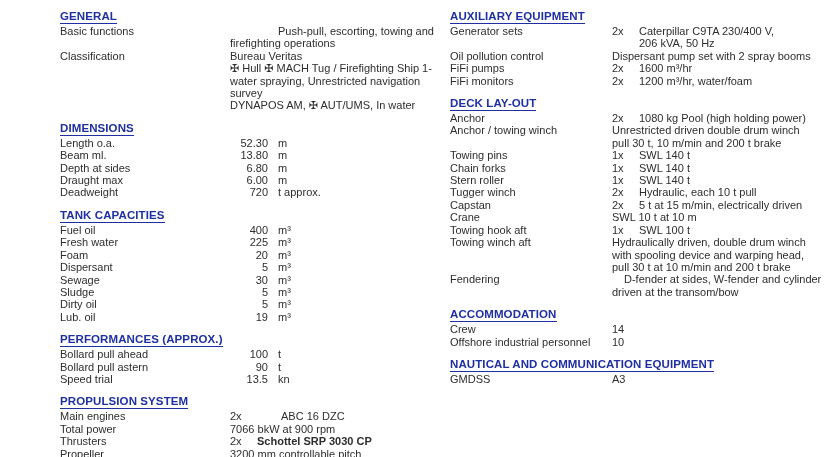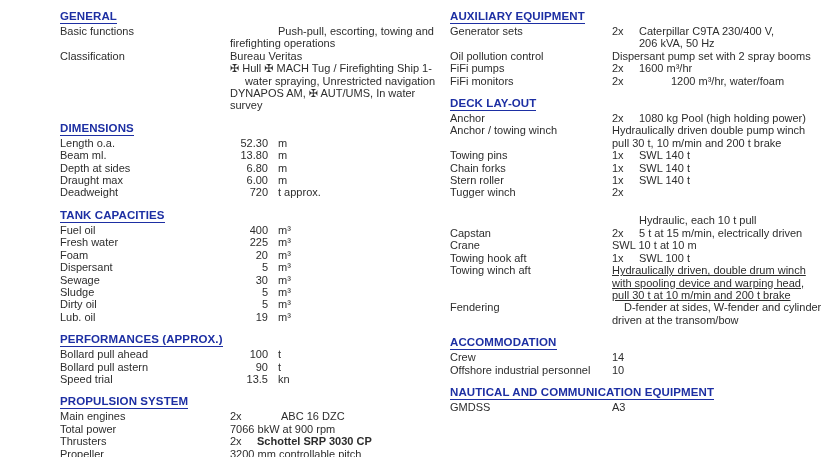--- a/index.html
+++ b/index.html
@@ -79,23 +79,23 @@
               </span>
             </div>
   </div>
 
   <div class="row">
     <div class="label">Classification</div>
     <div class="value">
               <span class="lines" style="display: block;">
                 <span class="line" style="display: block;">Bureau Veritas</span>
                 <span class="line" style="display: block;">✠ Hull ✠ MACH Tug / Firefighting Ship 1-</span>
-                <span class="line" style="display: block; text-align: center;">water spraying, Unrestricted navigation</span>
+                <span class="line" style="display: block;">water spraying, Unrestricted navigation</span>
+                <span class="line" style="display: block;">survey</span>
                 <span class="line" style="display: block;">DYNAPOS AM, ✠ AUT/UMS, In water</span>
-                <span class="line" style="display: block;">survey</span>
               </span>
             </div>
   </div>
 </div>
   </div>
 
   <div class="section">
     <div class="section-title">DIMENSIONS</div>
     <div class="rows">
   <div class="row">
@@ -313,21 +313,21 @@
                 <span class="line" style="display: block;">1600 m³/hr</span>
               </span>
             </div>
   </div>
 
   <div class="row">
     <div class="label">FiFi monitors</div>
     <div class="value">
               <span class="qty">2x</span>
               <span class="lines" style="display: block;">
-                <span class="line" style="display: block; margin-left: 32px;">1200 m³/hr, water/foam</span>
+                <span class="line" style="display: block;">1200 m³/hr, water/foam</span>
               </span>
             </div>
   </div>
 </div>
   </div>
 
   <div class="section">
     <div class="section-title">DECK LAY-OUT</div>
     <div class="rows">
   <div class="row">
@@ -337,21 +337,21 @@
               <span class="lines" style="display: block;">
                 <span class="line" style="display: block;">1080 kg Pool (high holding power)</span>
               </span>
             </div>
   </div>
 
   <div class="row">
     <div class="label">Anchor / towing winch</div>
     <div class="value">
               <span class="lines" style="display: block;">
-                <span class="line" style="display: block;">Hydraulically driven double pump winch</span>
+                <span class="line" style="display: block;">Unrestricted driven double drum winch</span>
                 <span class="line" style="display: block;">pull 30 t, 10 m/min and 200 t brake</span>
               </span>
             </div>
   </div>
 
   <div class="row">
     <div class="label">Towing pins</div>
     <div class="value">
               <span class="qty">1x</span>
               <span class="lines" style="display: block;">
@@ -377,21 +377,21 @@
               <span class="lines" style="display: block;">
                 <span class="line" style="display: block;">SWL 140 t</span>
               </span>
             </div>
   </div>
 
   <div class="row">
     <div class="label">Tugger winch</div>
     <div class="value">
               <span class="qty">2x</span>
-              <span class="lines" style="display: block; margin-top: 28px;">
+              <span class="lines" style="display: block;">
                 <span class="line" style="display: block;">Hydraulic, each 10 t pull</span>
               </span>
             </div>
   </div>
 
   <div class="row">
     <div class="label">Capstan</div>
     <div class="value">
               <span class="qty">2x</span>
               <span class="lines" style="display: block;">
@@ -415,21 +415,21 @@
               <span class="qty">1x</span>
               <span class="lines" style="display: block;">
                 <span class="line" style="display: block;">SWL 100 t</span>
               </span>
             </div>
   </div>
 
   <div class="row">
     <div class="label">Towing winch aft</div>
     <div class="value">
-              <span class="lines" style="display: block; text-decoration: underline;">
+              <span class="lines" style="display: block;">
                 <span class="line" style="display: block;">Hydraulically driven, double drum winch</span>
                 <span class="line" style="display: block;">with spooling device and warping head,</span>
                 <span class="line" style="display: block;">pull 30 t at 10 m/min and 200 t brake</span>
               </span>
             </div>
   </div>
 
   <div class="row">
     <div class="label">Fendering</div>
     <div class="value">

